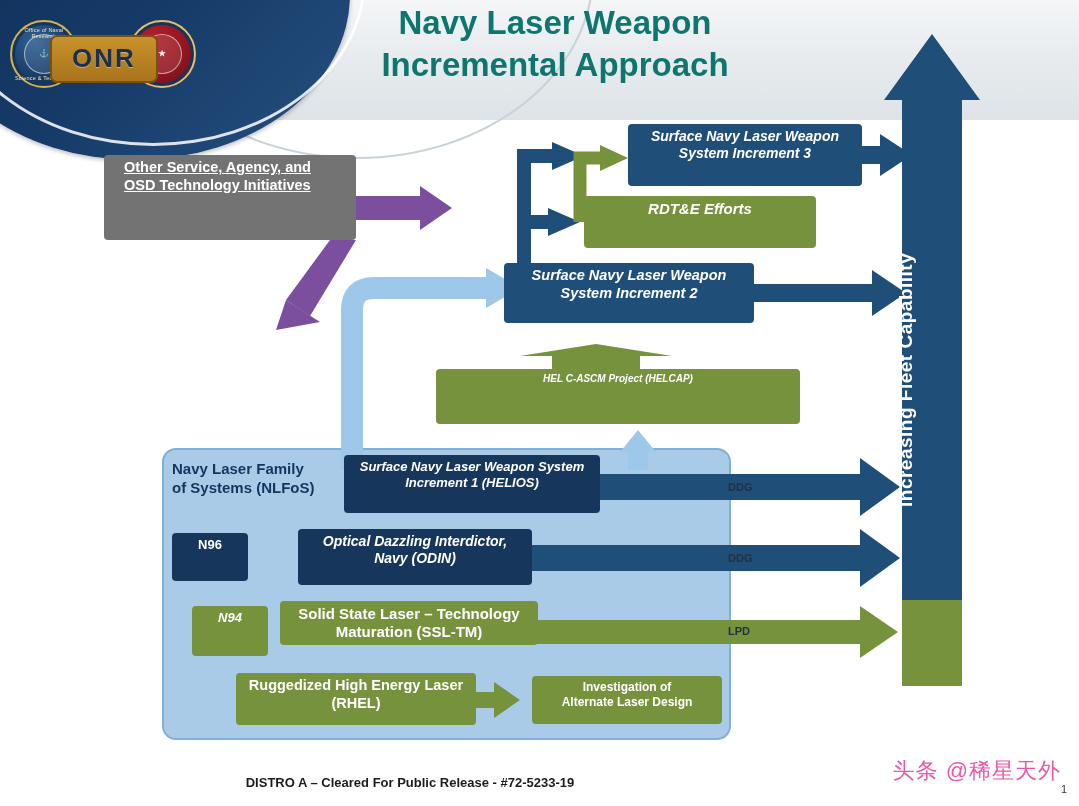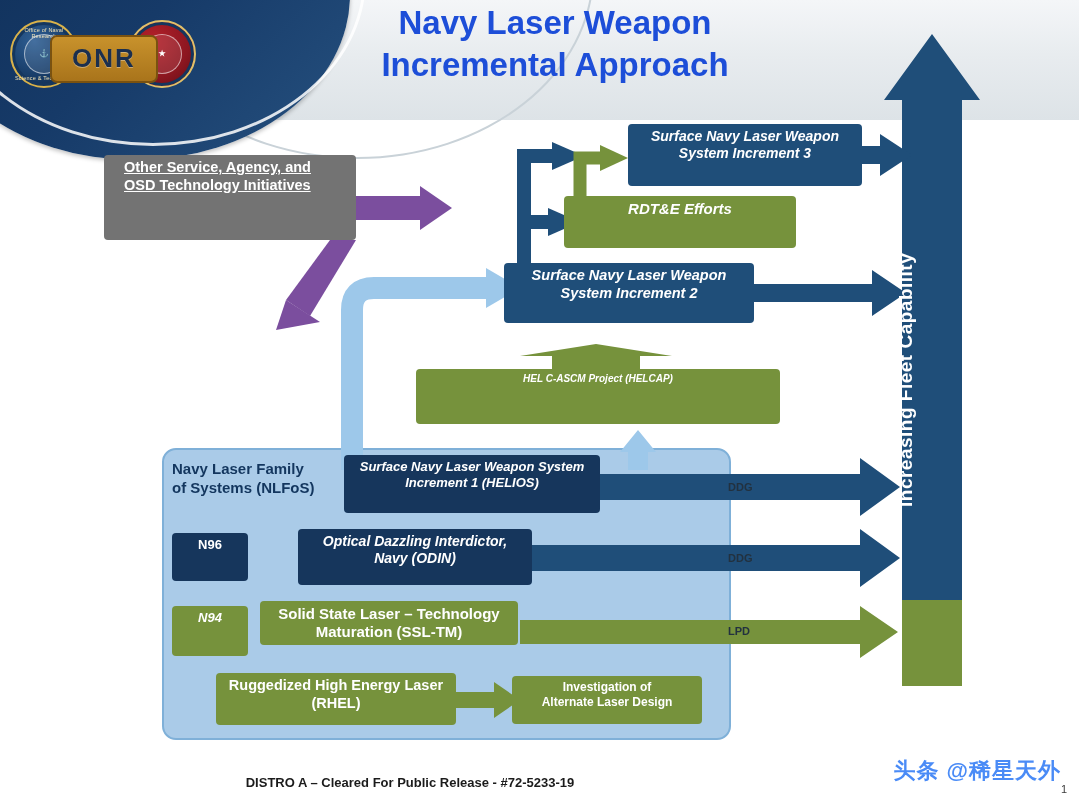--- a/index.html
+++ b/index.html
@@ -109,41 +109,41 @@
     text-shadow: 0 1px 0 rgba(255,255,255,.35);
   }
 
   .slide-title {
     position: absolute;
     left: 240px; top: 2px;
     width: 630px;
     text-align: center;
     font-size: 33px;
     font-weight: bold;
-    color: #1d4ed8;
+    color: #0f766e;
     line-height: 1.28;
   }
 
   
   .box {
     position: absolute;
     box-sizing: border-box;
     display: flex;
     align-items: flex-start;
     justify-content: center;
     text-align: center;
     color: #ffffff;
     font-weight: bold;
     border-radius: 4px;
     padding: 4px 8px;
     line-height: 1.22;
   }
   .navy  { background: #1f4e79; }
   .navy-dark { background: #16365c; }
-  .green { background: #76923c; }
+  .green { background: #76923c; margin-left: 20px; }
   .purple{ background: #737373; text-decoration: underline; }
   .italic { font-style: italic; }
 
   
   .nlfos-panel {
     position: absolute;
     left: 162px; top: 448px;
     width: 565px; height: 288px;
     background: #aacbe8;
     border: 2px solid #7fb0d8;
@@ -204,22 +204,22 @@
   .page-num {
     position: absolute;
     right: 12px; top: 783px;
     font-size: 11px;
     color: #3b3b3b;
   }
   .watermark {
     position: absolute;
     right: 18px; top: 756px;
     font-size: 22px;
-    font-weight: bold;
-    color: #3b82f6;
+    font-weight: normal;
+    color: #ec4899;
     opacity: .92;
     letter-spacing: 1px;
   }
 </style>
 </head>
 <body>
 
 <div id="slide">
 
   <div class="header-band"></div>

